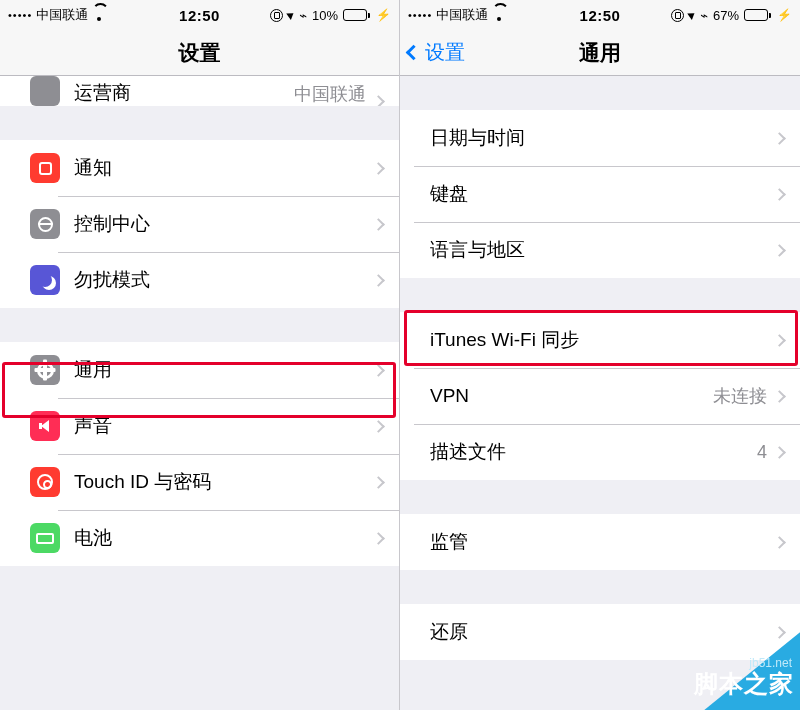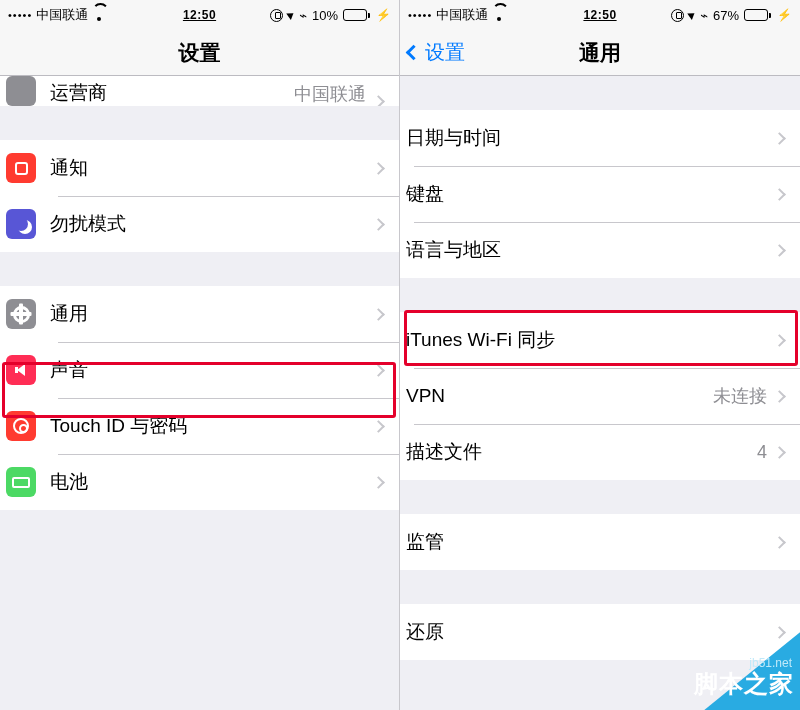--- a/index.html
+++ b/index.html
@@ -13,21 +13,21 @@
   .screen { width: 400px; height: 710px; position: relative; background: #efeff4; overflow: hidden; }
   .screen.left { border-right: 1px solid #c8c7cc; }
 
   
   .statusbar {
     height: 30px; display: flex; align-items: center;
     padding: 0 8px; font-size: 14px; color: #000;
     background: #f7f7f7;
   }
   .sb-left { display: flex; align-items: center; gap: 4px; flex: 1; }
-  .sb-center { display: flex; align-items: center; justify-content: center; flex: 0 0 auto; font-weight: 600; font-size: 12px; letter-spacing: .5px; text-decoration: underline;}
+  .sb-center { display: flex; align-items: center; justify-content: center; flex: 0 0 auto; font-weight: 600; font-size: 15px; letter-spacing: .5px;}
   .sb-right { display: flex; align-items: center; justify-content: flex-end; gap: 5px; flex: 1; font-size: 13px;}
   .dots { letter-spacing: 1px; font-size: 11px; }
   .carrier { font-size: 13px; }
   .wifi-ico { display:inline-block; width: 15px; height: 12px; position: relative; }
   .wifi-ico:before{
     content:""; position:absolute; left:0; bottom:1px; width:13px;height:13px;
     border:2.5px solid #000; border-radius:50%;
     clip-path: polygon(50% 50%, 0% 0%, 100% 0%);
     transform: rotate(0deg);
   }
@@ -58,21 +58,21 @@
   .chev-left {
     width: 11px; height: 11px; border-left: 3px solid #007aff; border-bottom: 3px solid #007aff;
     transform: rotate(45deg); margin-right: 2px;
   }
 
   
   .list-group { background: #fff; }
   .gap { background: #efeff4; }
   .row {
     height: 56px; display: flex; align-items: center; background: #fff;
-    padding-left: 6px; position: relative;
+    padding-left: 30px; position: relative;
   }
   .row + .row::before {
     content: ""; position: absolute; left: 58px; right: 0; top: 0; height: 1px; background: #c8c7cc;
   }
   .row.no-icon + .row.no-icon::before { left: 14px; }
   .row-icon {
     width: 30px; height: 30px; border-radius: 6px; margin-right: 14px;
     display: flex; align-items: center; justify-content: center; color: #fff;
     font-size: 16px; flex: 0 0 auto;
   }
@@ -183,20 +183,27 @@
 
     <div class="list-group">
       <div class="row">
         <div class="row-icon ic-notif">
             <span class="sq"></span>
           </div>
         <div class="row-label">通知</div>
         <div class="chev"></div>
       </div>
       <div class="row">
+        <div class="row-icon ic-control">
+            <span class="cc"></span>
+          </div>
+        <div class="row-label">控制中心</div>
+        <div class="chev"></div>
+      </div>
+      <div class="row">
         <div class="row-icon ic-dnd">
             <span class="moon"></span>
           </div>
         <div class="row-label">勿扰模式</div>
         <div class="chev"></div>
       </div>
     </div>
     <div class="gap" style="height:34px"></div>
 
     <div class="list-group">

